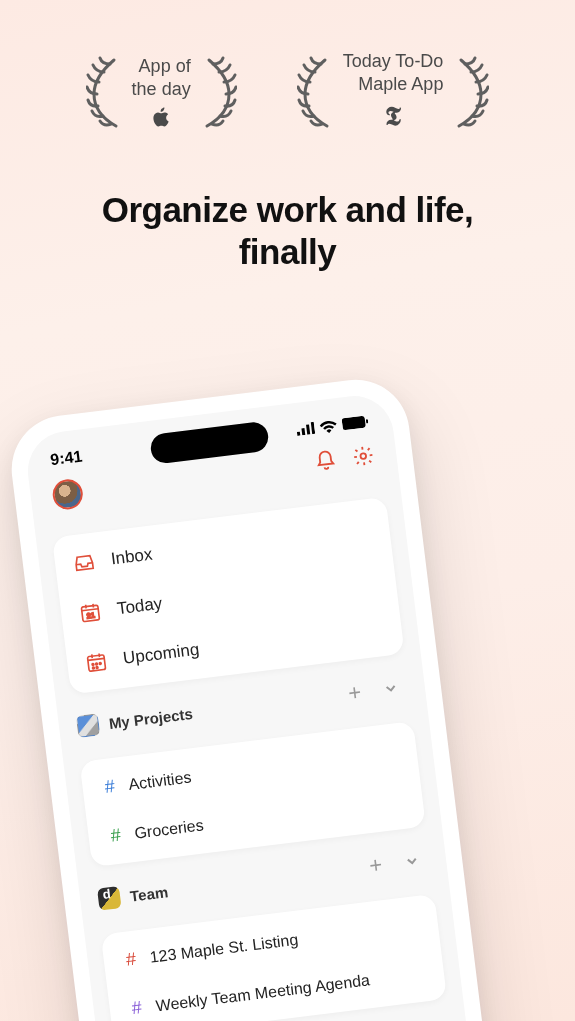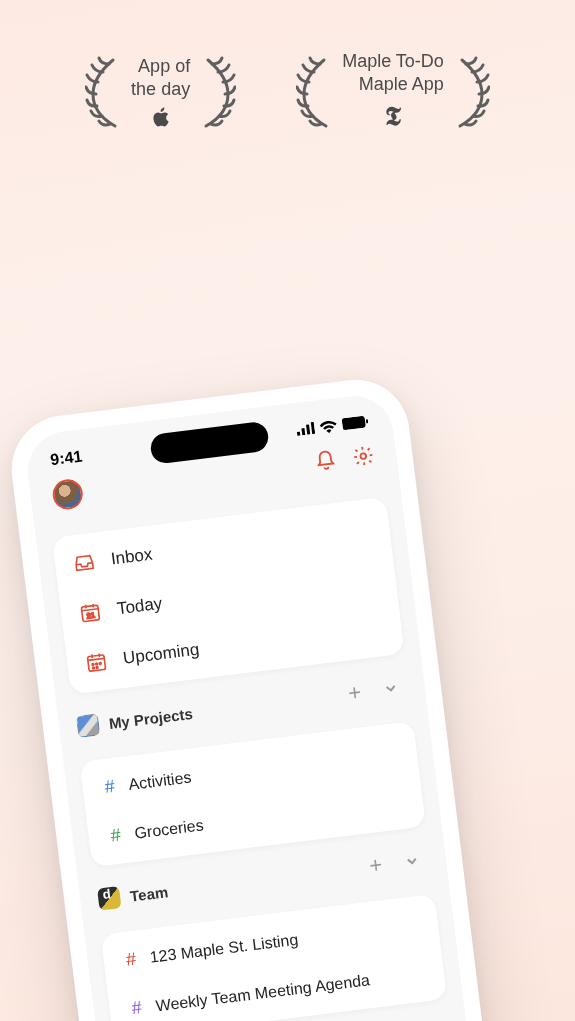--- a/index.html
+++ b/index.html
@@ -102,40 +102,42 @@
       <path d="M28 8 Q8 25 8 42 Q8 62 30 74"></path>
       <path d="M24 12 Q16 12 14 6"></path>
         <path d="M18 20 Q10 20 7 13"></path>
       <path d="M13 30 Q5 30 2 23"></path>
         <path d="M11 42 Q3 42 1 35"></path>
       <path d="M12 54 Q4 55 2 48"></path>
         <path d="M17 64 Q9 66 6 59"></path>
       <path d="M25 72 Q18 75 14 69"></path>
     </svg>
     <div class="badge-text">
-      <div>Maple To-Do</div>
+      <div>Today To-Do</div>
       <div>Maple App</div>
       <div class="badge-logo">
           <span class="nyt-logo">𝕿</span>
         </div>
     </div>
     <svg class="laurel right" viewBox="0 0 40 80">
       <path d="M28 8 Q8 25 8 42 Q8 62 30 74"></path>
       <path d="M24 12 Q16 12 14 6"></path>
         <path d="M18 20 Q10 20 7 13"></path>
       <path d="M13 30 Q5 30 2 23"></path>
         <path d="M11 42 Q3 42 1 35"></path>
       <path d="M12 54 Q4 55 2 48"></path>
         <path d="M17 64 Q9 66 6 59"></path>
       <path d="M25 72 Q18 75 14 69"></path>
     </svg>
   </div>
 </div>
 
 <div class="headline">
+  <div>Organize work and life,</div>
+  <div>finally</div>
 </div>
 
 <div class="phone-wrap">
   <div class="phone">
     <div class="phone-inner">
       <div class="notch"></div>
 
       <div class="status">
         <span>9:41</span>
         <div class="status-right">

